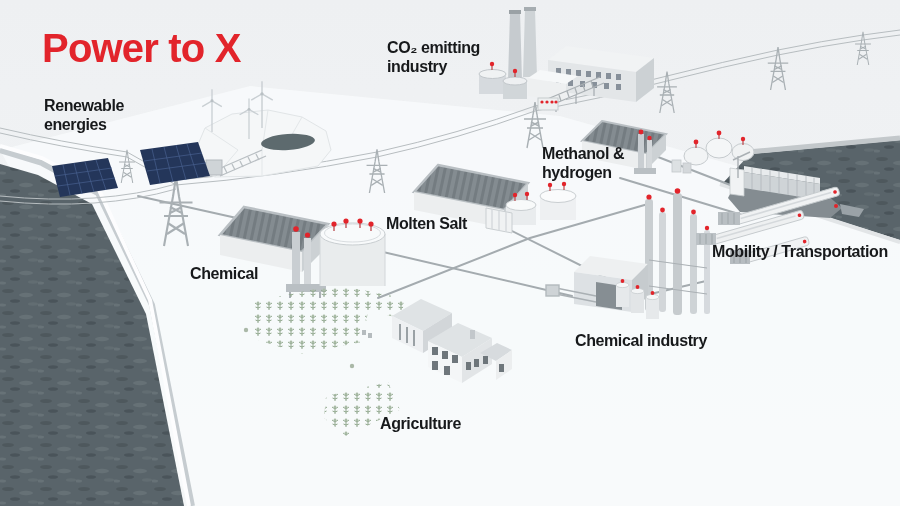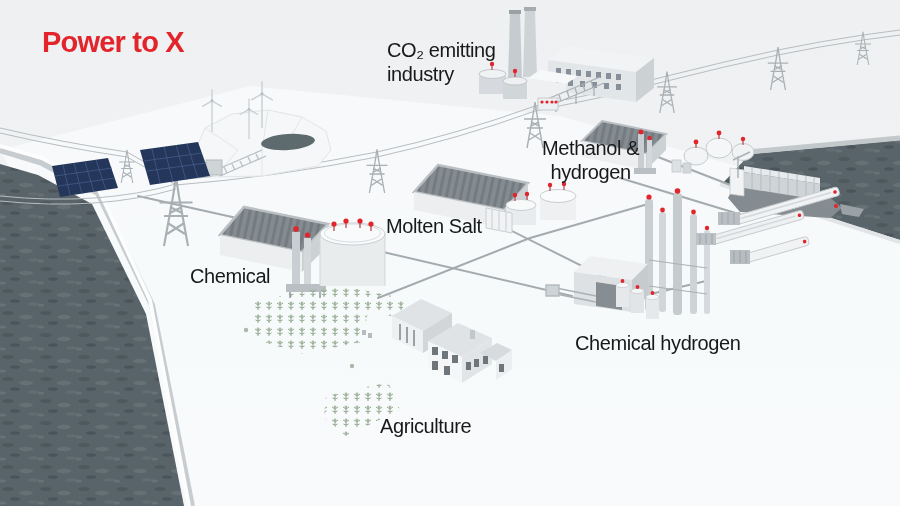--- a/index.html
+++ b/index.html
@@ -3,30 +3,30 @@
 <meta charset="utf-8">
 <style>
   html,body{margin:0;padding:0;background:#dfe2e5;}
   .stage{
     position:relative;width:900px;height:506px;overflow:hidden;
     font-family:"Liberation Sans",sans-serif;
     background:linear-gradient(180deg,#eef0f2 0%,#f1f3f5 55%,#f4f6f7 100%);
   }
   .stage svg{position:absolute;left:0;top:0;}
   .lbl{
-    position:absolute;color:var(--label,#17191b);font-weight:400;
-    font-size:20px;line-height:1.2;letter-spacing:-0.4px;white-space:pre-line;
+    position:absolute;color:var(--label,#17191b);font-weight:700;
+    font-size:16px;line-height:1.2;letter-spacing:-0.4px;white-space:pre-line;
   }
   .title{
     position:absolute;left:42px;top:26px;color:var(--accent,#e2242b);
-    font-weight:700;font-size:29px;letter-spacing:-0.8px;white-space:pre-line;
+    font-weight:700;font-size:40px;letter-spacing:-0.8px;white-space:pre-line;
   }
   .l-renewable{left:44px;top:96px;}
   .l-co2{left:387px;top:38px;}
-  .l-methanol{left:542px;top:136px;text-align:center;}
+  .l-methanol{left:542px;top:144px;}
   .l-molten{left:386px;top:202px;margin-top:12px;}
   .l-ammonia{left:190px;top:264px;}
   .l-mobility{left:712px;top:242px;}
   .l-chemical{left:575px;top:331px;}
   .l-agriculture{left:380px;top:414px;}
   .red{fill:var(--accent,#d22b2b);}
   .water{fill:var(--water,#59646a);}
   .solar{fill:var(--solar,#24365a);}
 </style>
 </head>
@@ -382,21 +382,24 @@
       <rect x="470" y="330" width="5" height="9" fill="#c2c7cb"></rect>
     </g>
     <circle cx="246" cy="330" r="2.2" fill="#aab8a7"></circle>
     <circle cx="352" cy="366" r="2.2" fill="#aab8a7"></circle>
     <rect x="362" y="330" width="4" height="5" fill="#b5bbbe"></rect>
     <rect x="368" y="333" width="4" height="5" fill="#b5bbbe"></rect>
   </g>
 </svg>
 
   <div class="title">Power to X</div>
+  <div class="lbl l-renewable">Renewable
+energies</div>
   <div class="lbl l-co2">CO₂ emitting
 industry</div>
   <div class="lbl l-methanol">Methanol &amp;
 hydrogen</div>
   <div class="lbl l-molten">Molten Salt</div>
   <div class="lbl l-ammonia">Chemical</div>
-  <div class="lbl l-chemical">Chemical hydrogen</div>
+  <div class="lbl l-mobility">Mobility / Transportation</div>
+  <div class="lbl l-chemical">Chemical industry</div>
   <div class="lbl l-agriculture">Agriculture</div>
 </div>
 
 </body></html>

